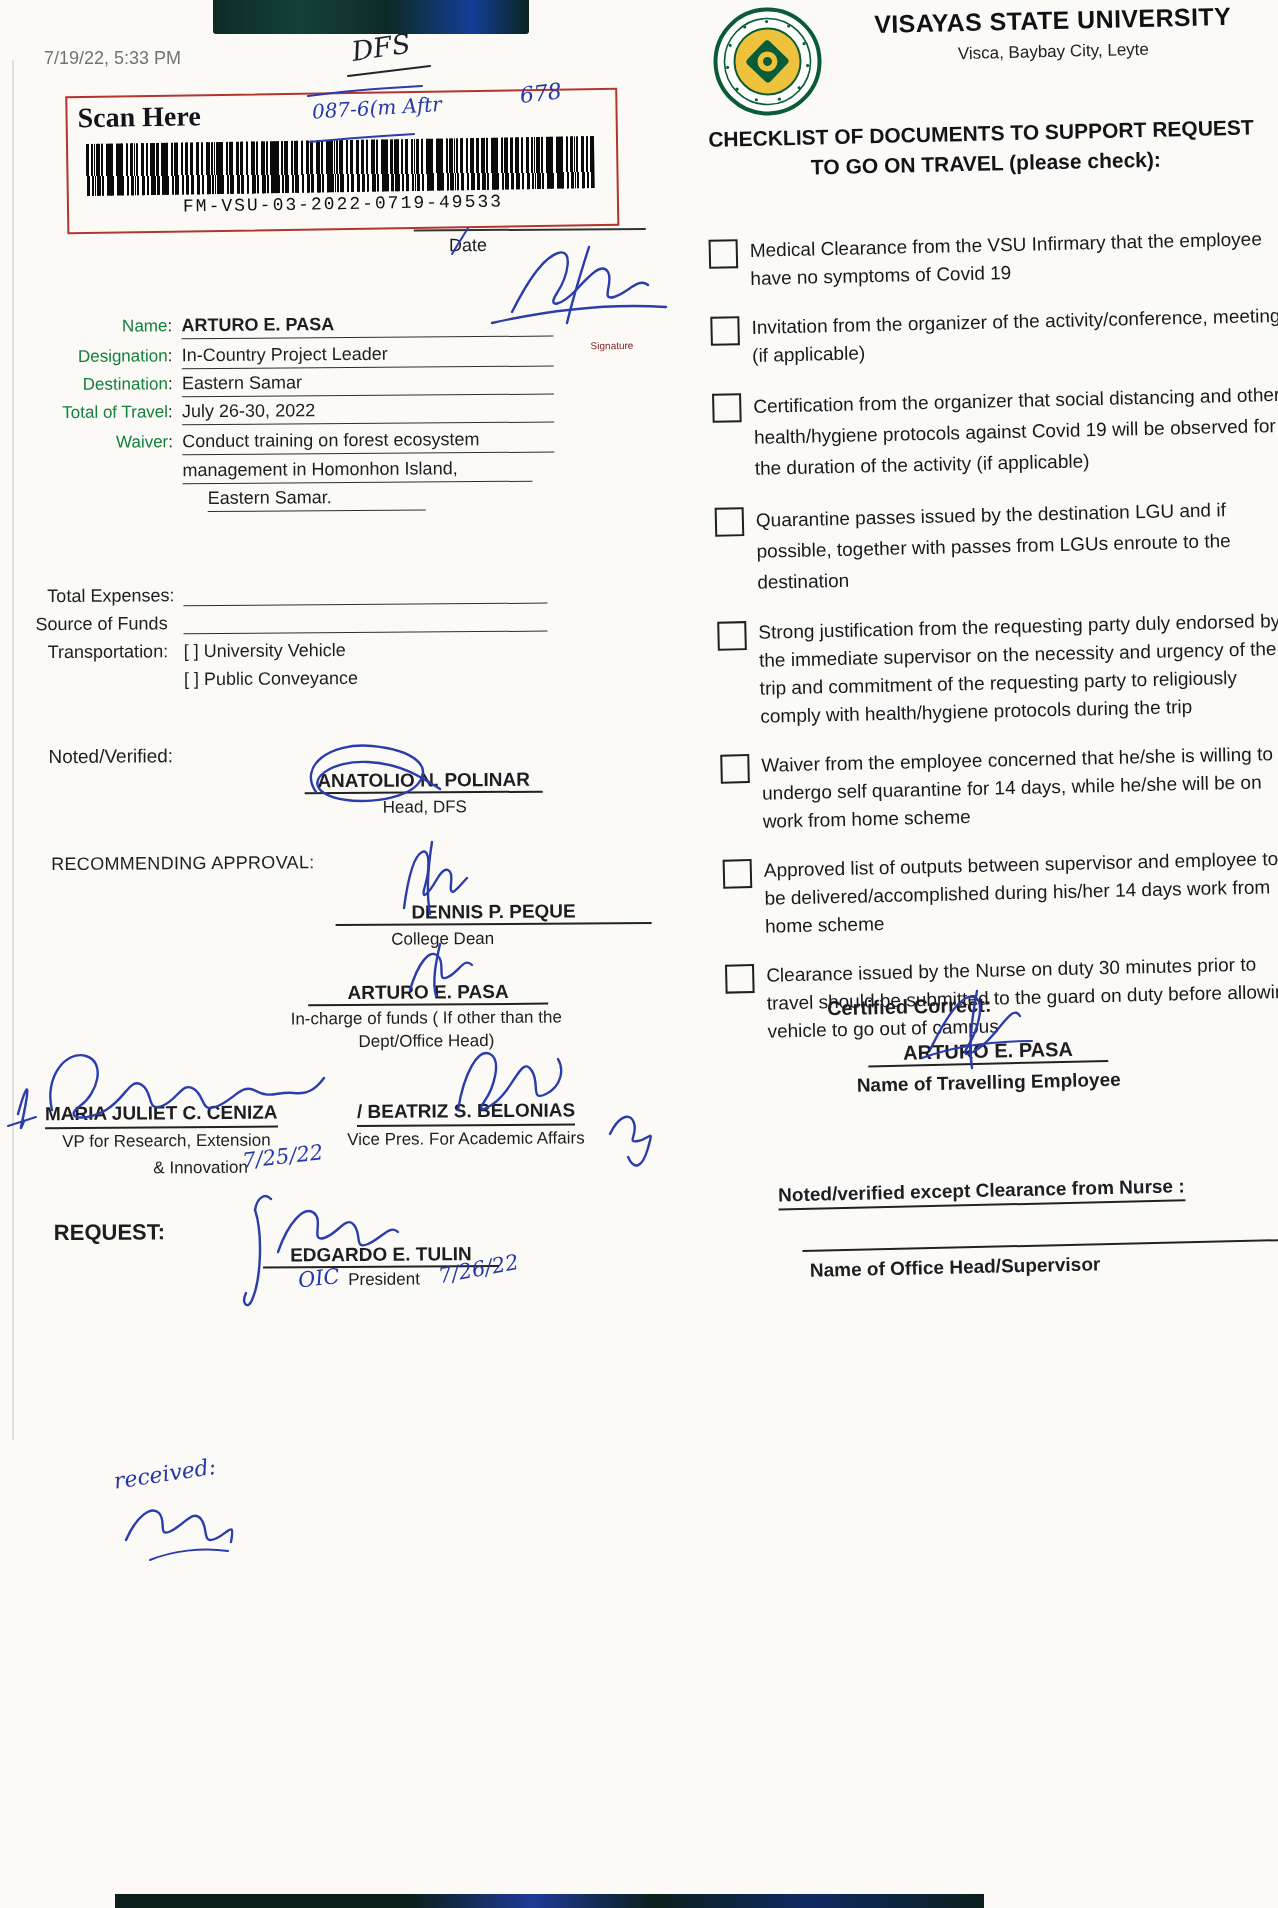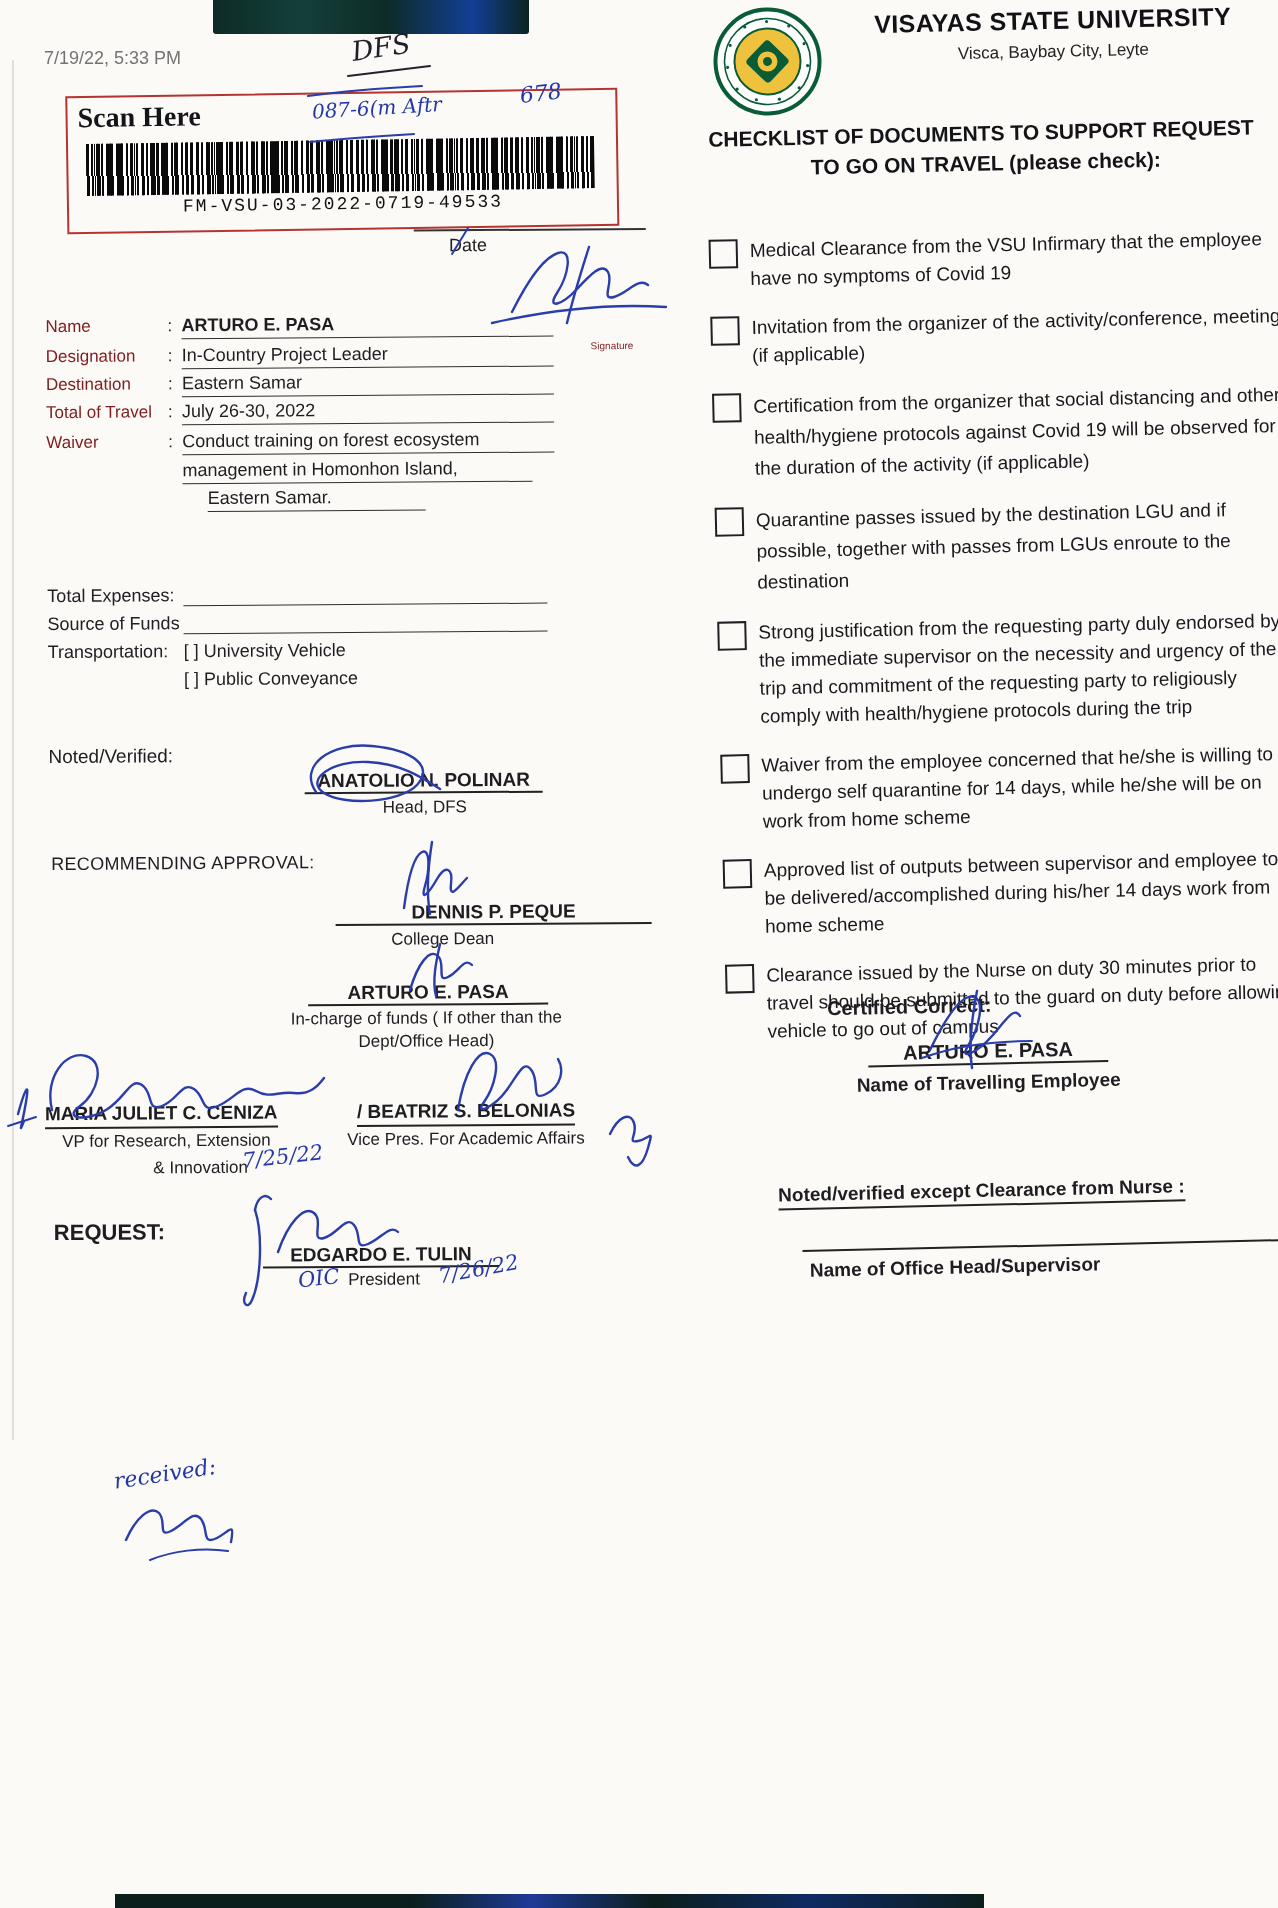--- a/index.html
+++ b/index.html
@@ -6,21 +6,21 @@
   body{width:1278px;height:1908px;background:#e8e8e4;font-family:"Liberation Sans",sans-serif;}
   .page{position:relative;width:1278px;height:1908px;background:#fbfaf7;overflow:hidden;color:#1e1e22;}
   .abs{position:absolute;}
   .bold{font-weight:bold;}
   .center{text-align:center;}
   .hw{color:#2437a8;font-family:"DejaVu Serif",serif;font-style:italic;}
   .hw-dark{color:#20202c;font-family:"DejaVu Serif",serif;font-style:italic;}
 
   
   #left-col{position:absolute;left:0;top:0;width:700px;height:1908px;transform:rotate(-0.4deg);transform-origin:60px 120px;}
-  .flabel{display:inline-block;width:122px;font-size:17px;color:#7f1d1d;}
+  .flabel{display:inline-block;width:122px;font-size:17px;color:#15803d;text-align:right;}
   .fcolon{display:inline-block;width:14px;font-size:17px;}
   .fvalue{display:inline-block;width:372px;font-size:18px;border-bottom:1.7px solid #2e2e2e;padding-bottom:2px;}
   .sect-label{font-size:18px;color:#212125;}
 
   
   #scan-box{left:66px;top:94px;width:548px;height:134px;border:2.5px solid #b5342f;transform:rotate(-0.5deg);}
   #scan-here{left:10px;top:4px;font-family:"Liberation Serif",serif;font-weight:bold;font-size:28px;color:#14141a;}
   #barcode{left:18px;top:46px;width:508px;height:52px;background-color:#fff;
     background-image:
       repeating-linear-gradient(90deg,#0a0a0a 0 2px,transparent 2px 5px),
@@ -91,21 +91,21 @@
     <div class="abs" style="left:44px;top:432px;">
       <span class="flabel">Waiver</span><span class="fcolon">:</span><span class="fvalue">Conduct training on forest ecosystem</span>
     </div>
     <div class="abs" style="left:180px;top:461px;width:350px;font-size:18px;border-bottom:1.7px solid #2e2e2e;padding-bottom:2px;">management in Homonhon Island,</div>
     <div class="abs" style="left:205px;top:489px;width:218px;font-size:18px;border-bottom:1.7px solid #2e2e2e;padding-bottom:2px;">Eastern Samar.</div>
 
     <div class="abs" style="left:589px;top:344px;font-size:10px;color:#7f1d1d;">Signature</div>
 
     <div class="abs sect-label" style="left:44px;top:586px;">Total Expenses:</div>
     <div class="abs" style="left:180px;top:586px;width:364px;height:20px;border-bottom:1.7px solid #2e2e2e;"></div>
-    <div class="abs sect-label" style="left:44px;top:614px;">Source of Funds</div>
+    <div class="abs sect-label" style="left:32px;top:614px;">Source of Funds</div>
     <div class="abs" style="left:180px;top:614px;width:364px;height:20px;border-bottom:1.7px solid #2e2e2e;"></div>
     <div class="abs sect-label" style="left:44px;top:642px;">Transportation:</div>
     <div class="abs" style="left:180px;top:642px;font-size:18px;">[ ] University Vehicle</div>
     <div class="abs" style="left:180px;top:670px;font-size:18px;">[ ] Public Conveyance</div>
 
     <div class="abs" style="left:44px;top:746px;font-size:19px;">Noted/Verified:</div>
     <div class="abs center bold" style="left:300px;top:772px;width:238px;font-size:19px;border-bottom:2px solid #222;">ANATOLIO N. POLINAR</div>
     <div class="abs center" style="left:340px;top:800px;width:160px;font-size:17px;">Head, DFS</div>
 
     <div class="abs" style="left:46px;top:854px;font-size:18px;letter-spacing:0.3px;">RECOMMENDING APPROVAL:</div>

